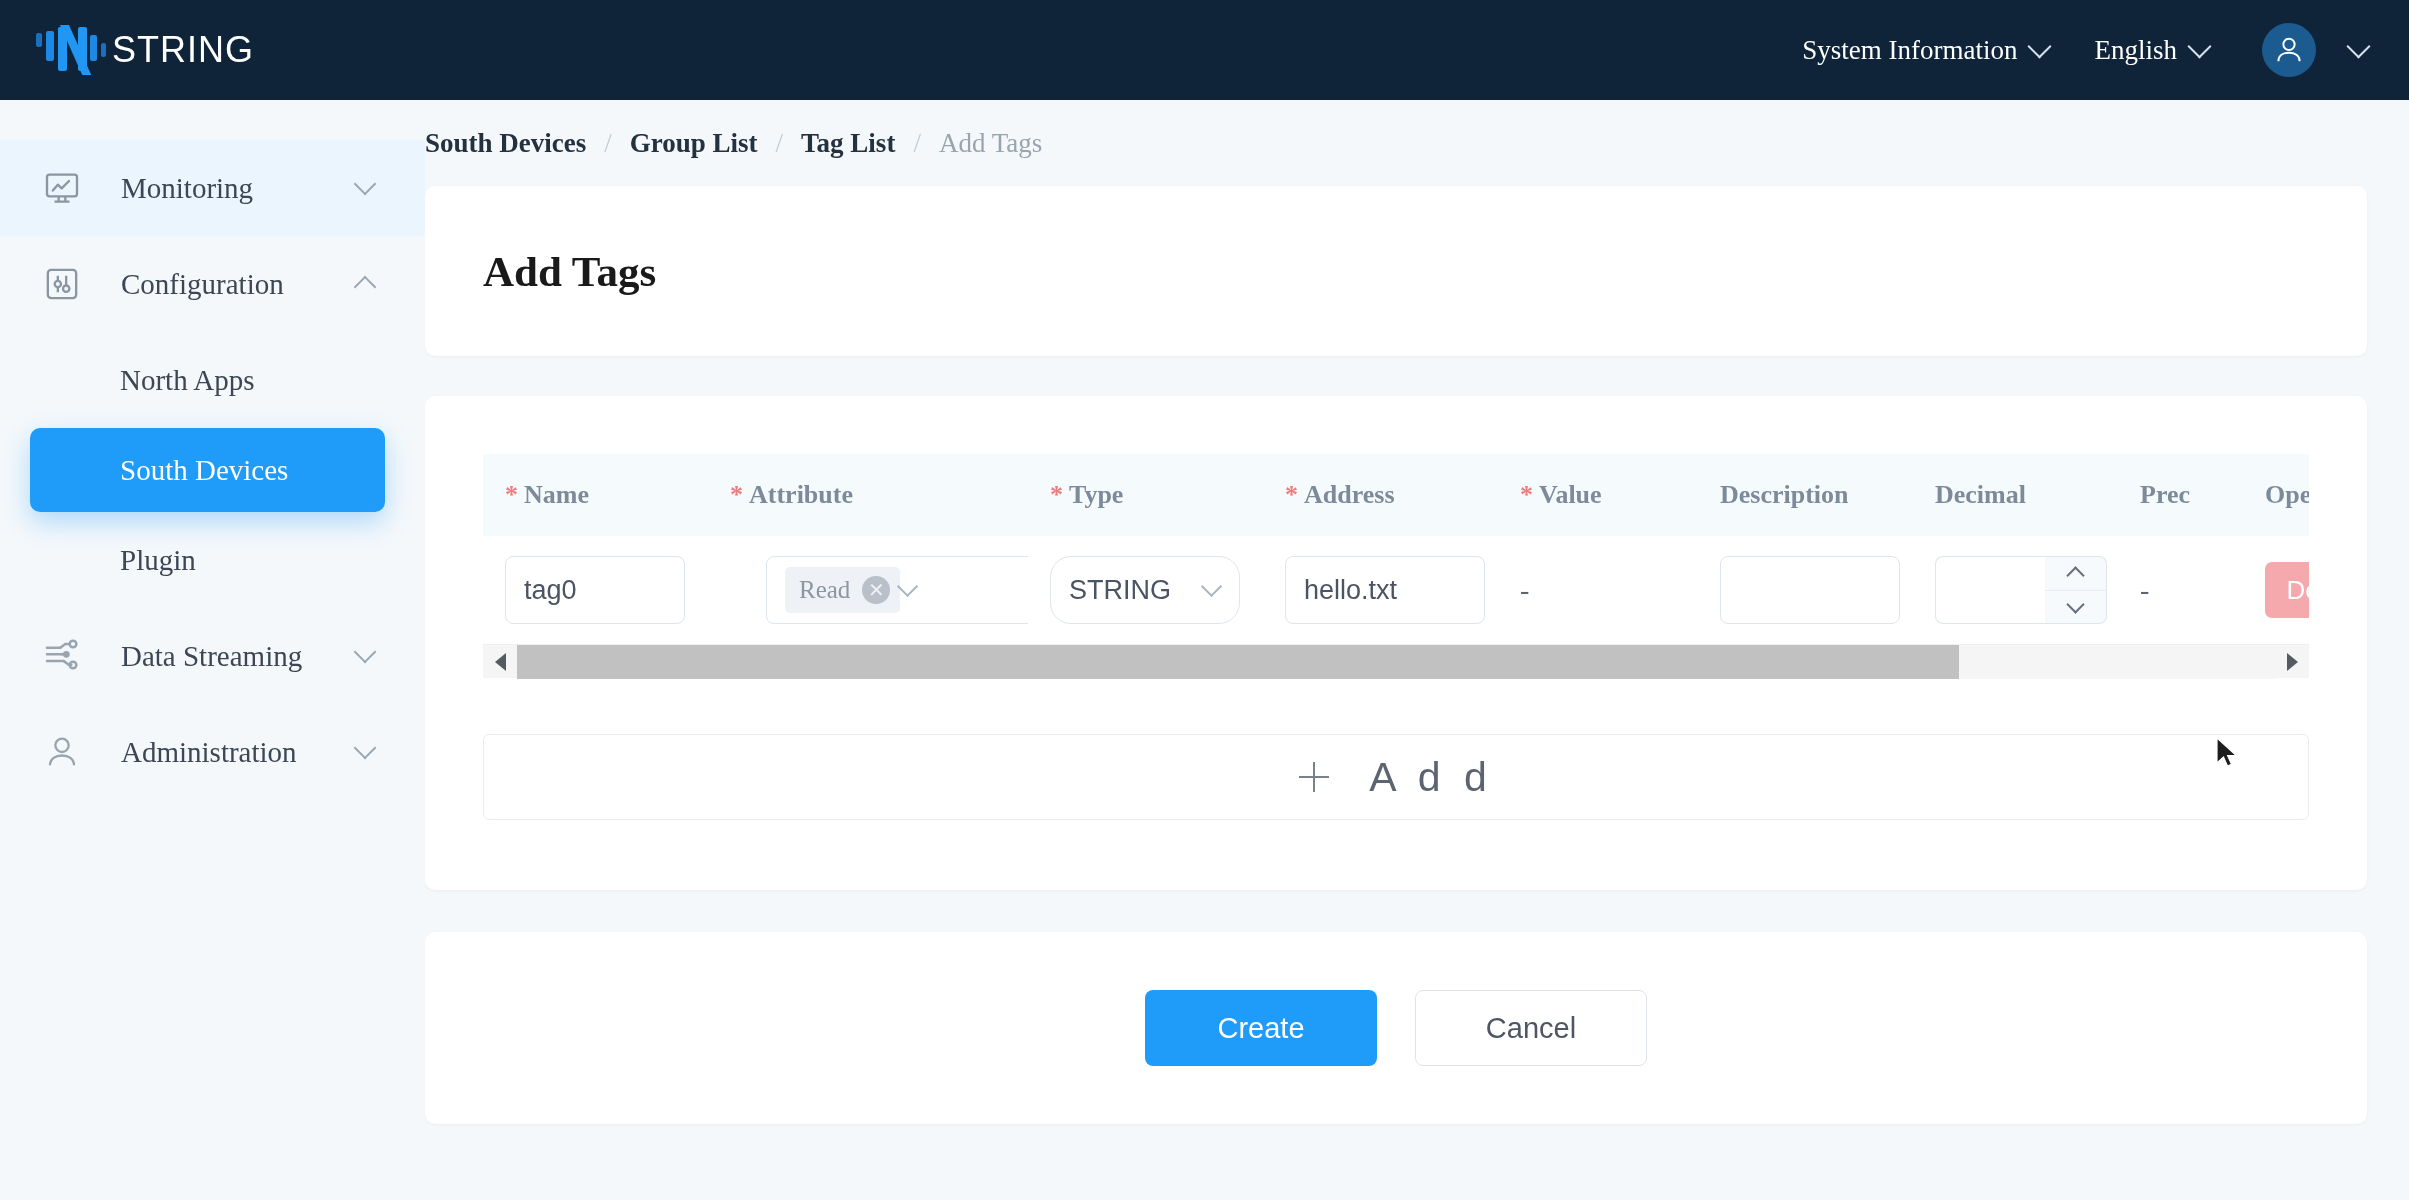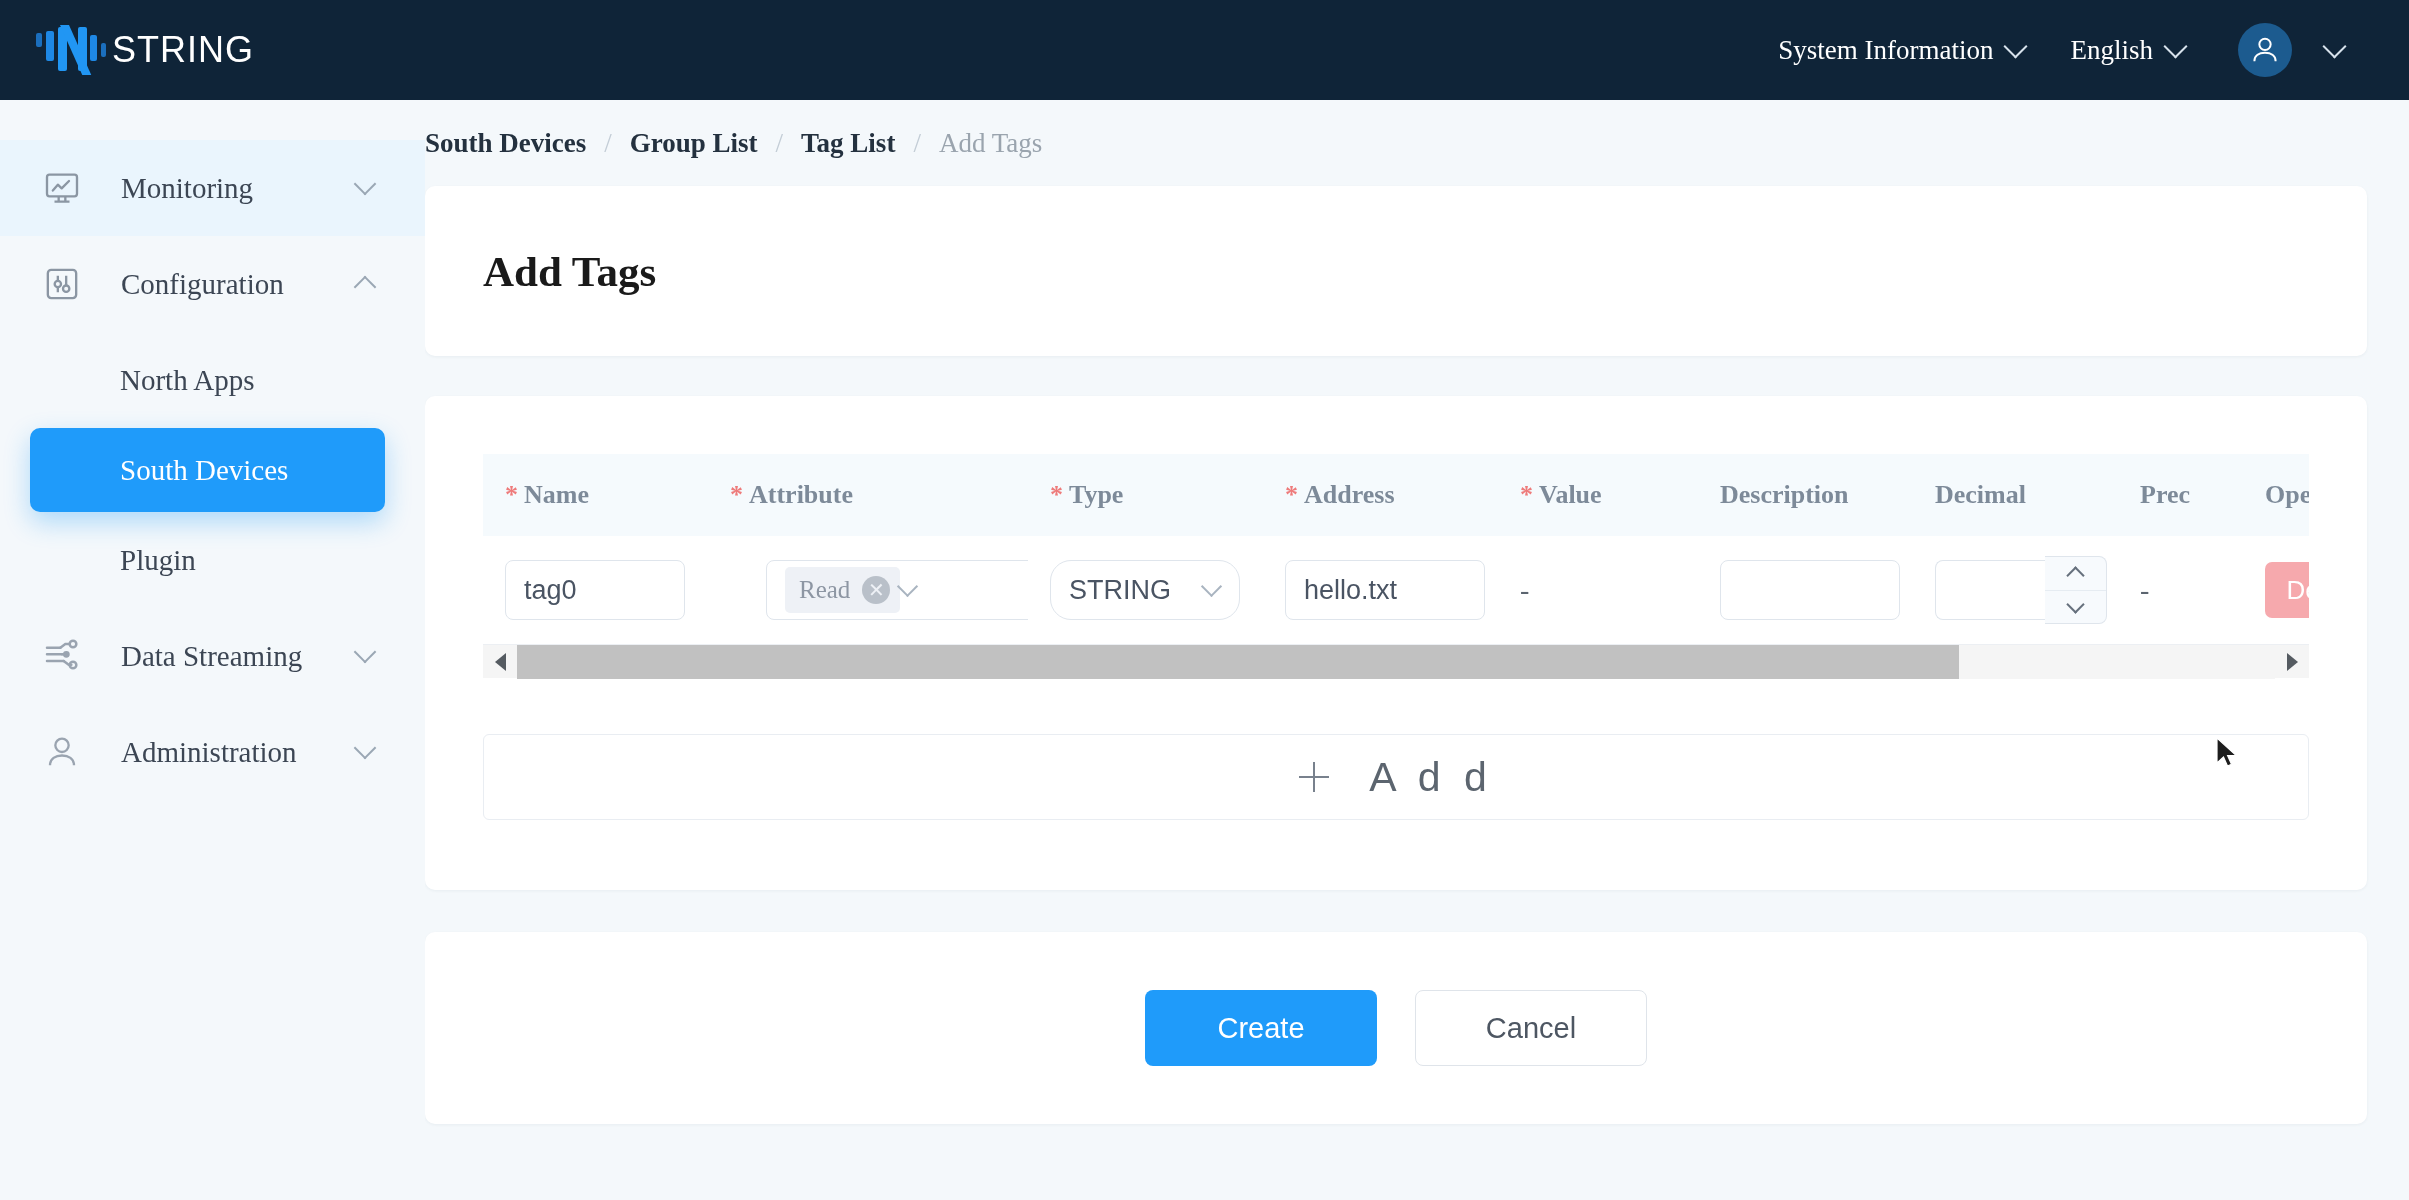--- a/index.html
+++ b/index.html
@@ -30,21 +30,21 @@
     position: absolute; left: 26px; top: 0px;
     width: 9px; height: 50px; background: #2196f3;
     transform: skewX(24deg); transform-origin: top left;
   }
   .brand-name {
     color: #ffffff; font-size: 36px; letter-spacing: 1px;
     font-family: "Liberation Sans", sans-serif; font-weight: 400;
   }
   .topbar-right {
     margin-left: auto; display: flex; align-items: center;
-    padding-right: 66px; gap: 0px;
+    padding-right: 42px; gap: 0px;
   }
   .tb-item {
     display: flex; align-items: center; gap: 14px;
     color: #ffffff; font-size: 27px; margin-left: 46px;
     cursor: pointer;
   }
   .chev {
     display: inline-block; width: 17px; height: 17px;
     border-right: 2.5px solid #d7e2ec; border-bottom: 2.5px solid #d7e2ec;
     transform: rotate(45deg); margin-top: -7px;
@@ -131,21 +131,21 @@
   .col-val  { width: 200px; } .col-desc { width: 215px; }
   .col-dec  { width: 205px; } .col-prec { width: 125px; }
   .col-oper { width: 290px; }
 
   .sticky-col { position: relative; }
   .tbl th.sticky-col, .tbl td.sticky-col {
     box-shadow: -6px 0 8px -4px rgba(0,0,0,0.09);
   }
 
   .inp {
-    height: 60px; border: 1px solid #dfe5ec; border-radius: 8px;
+    height: 68px; border: 1px solid #dfe5ec; border-radius: 8px;
     background: #fff; display: flex; align-items: center;
     padding: 0 18px; font-size: 27px; color: #4a5463;
     font-family: "Liberation Sans", sans-serif;
   }
   .inp.w-name { width: 180px; }
   .inp.w-attr { width: 290px; justify-content: flex-start; padding-right: 14px; margin-left: 36px; }
   .inp.w-type { width: 190px; justify-content: space-between; padding-right: 14px; border-radius: 21px; }
   .inp.w-addr { width: 200px; }
   .inp.w-desc { width: 180px; }
   .inp.w-dec  { width: 110px; padding: 0; border-right: none;

